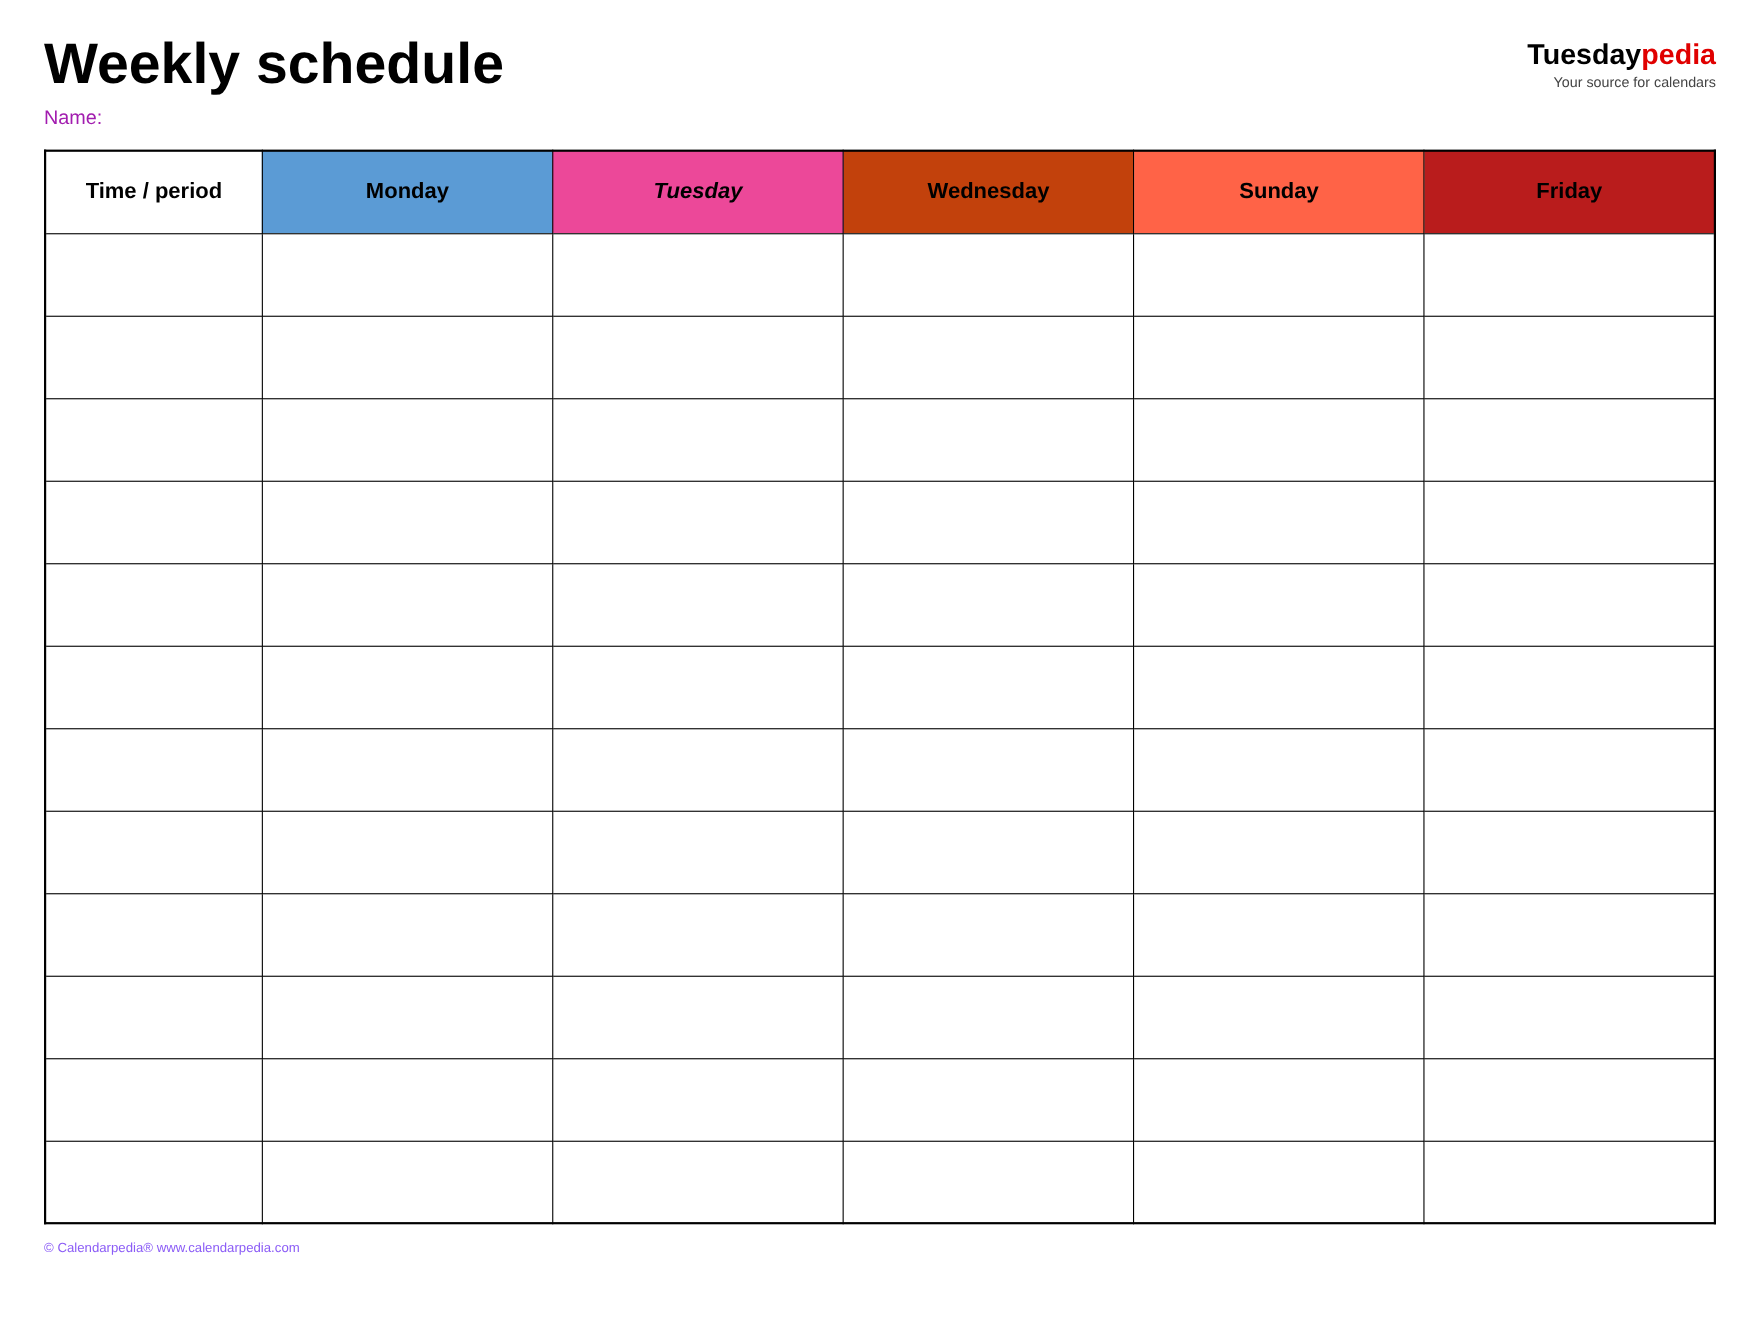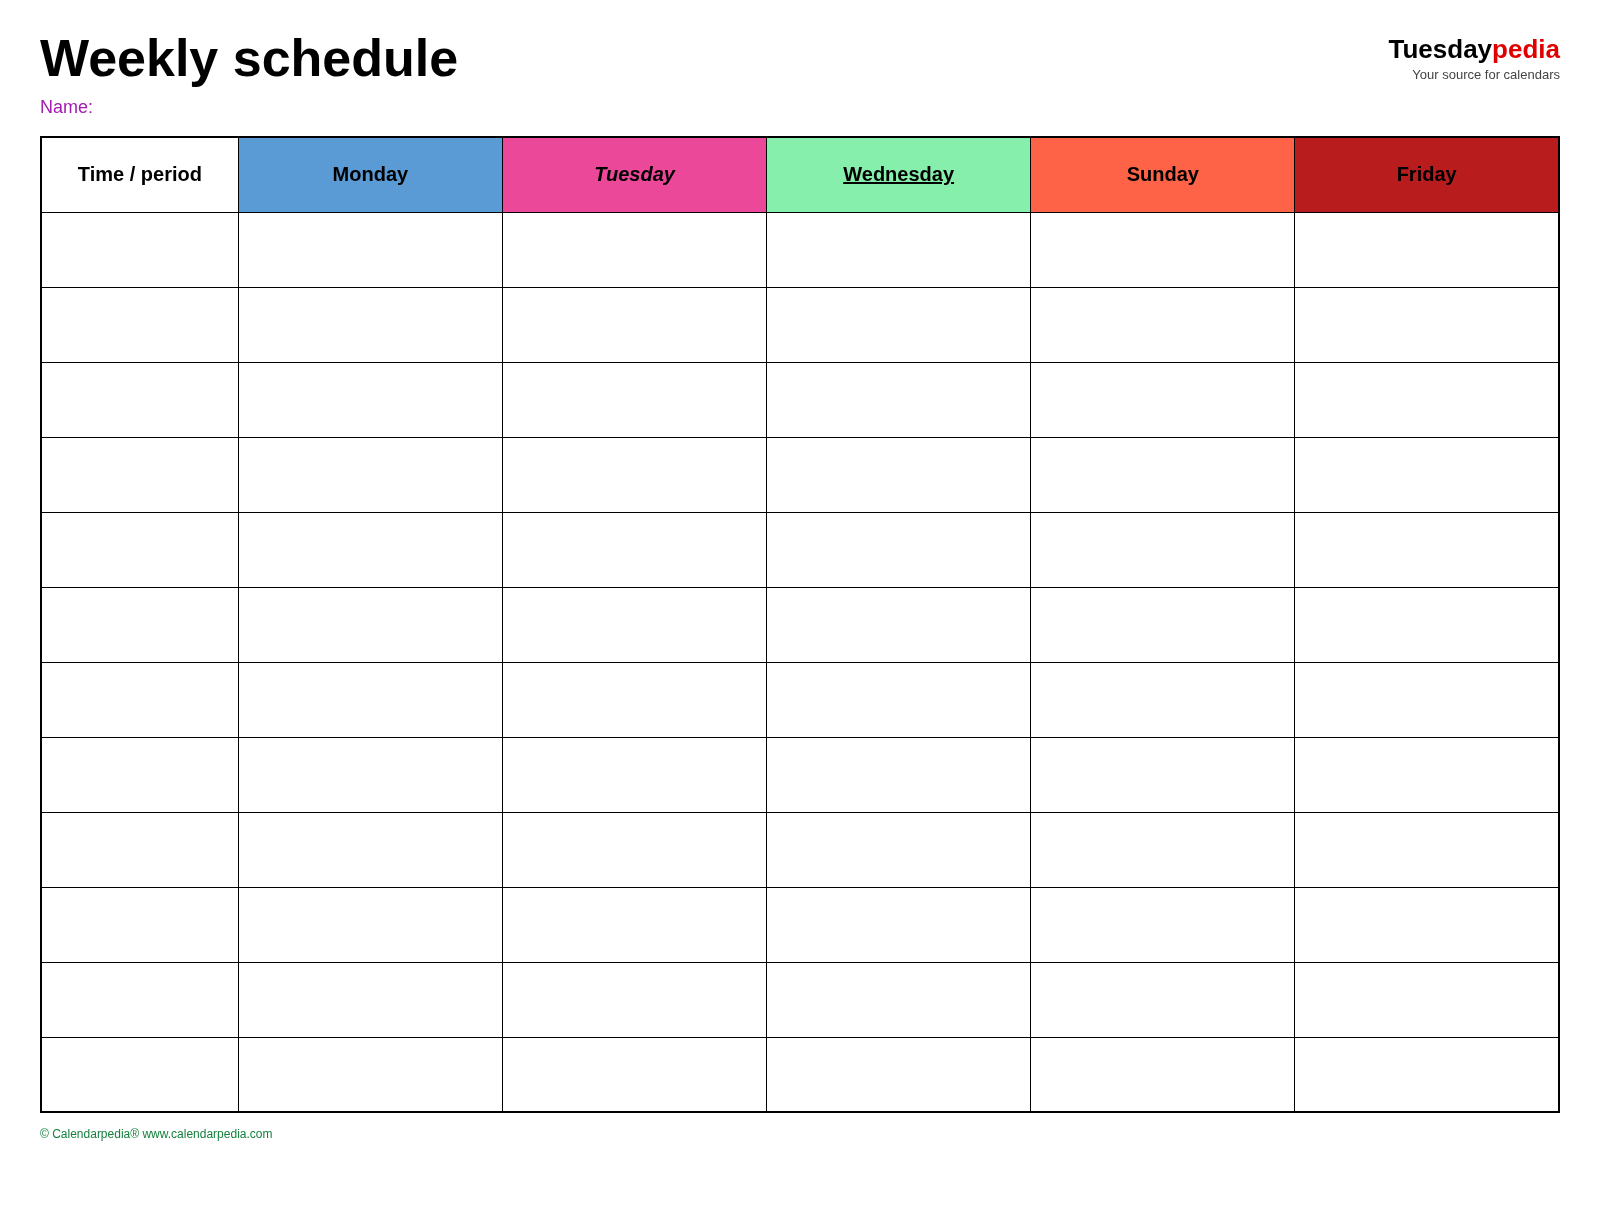--- a/index.html
+++ b/index.html
@@ -94,24 +94,23 @@
     }
 
     .col-tuesday {
       background: #ec4899;
       color: #000;
       width: 17.4%;
       font-style: italic;
     }
 
     .col-wednesday {
-      background: #86efac;
-      color: #000;
-      width: 17.4%;
-      text-decoration: underline;
+      background: #c2410c;
+      color: #000;
+      width: 17.4%;
     }
 
     .col-thursday {
       background: #ff6347;
       color: #000;
       width: 17.4%;
     }
 
     .col-friday {
       background: #b91c1c;
@@ -119,21 +118,21 @@
       width: 17.4%;
     }
 
     .schedule-table tbody td {
       background: #fff;
     }
 
     .footer {
       margin-top: 14px;
       font-size: 12px;
-      color: #15803d;
+      color: #8b5cf6;
     }
   </style>
 </head>
 <body>
 
 <div class="header-area">
   <h1 class="page-title">Weekly schedule</h1>
   <div class="logo-container">
     <div class="logo-text">
       <span>Tuesday</span><span class="logo-red">pedia</span>

